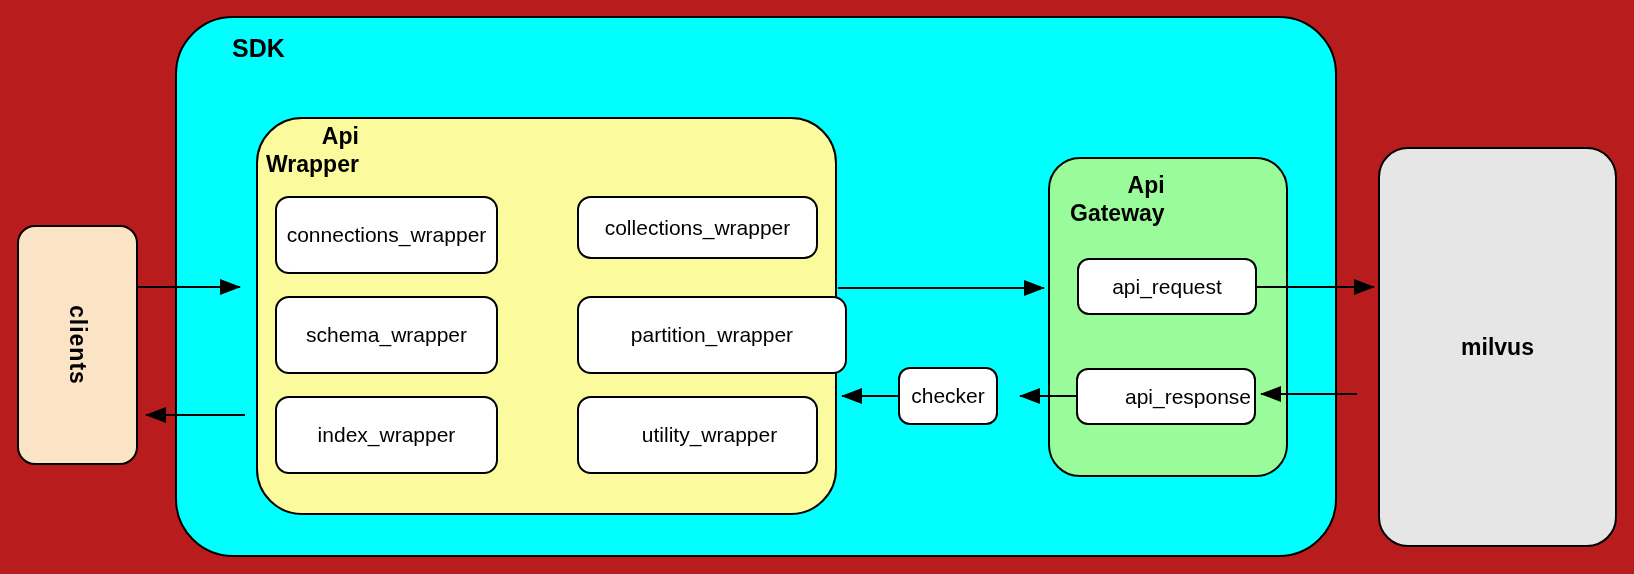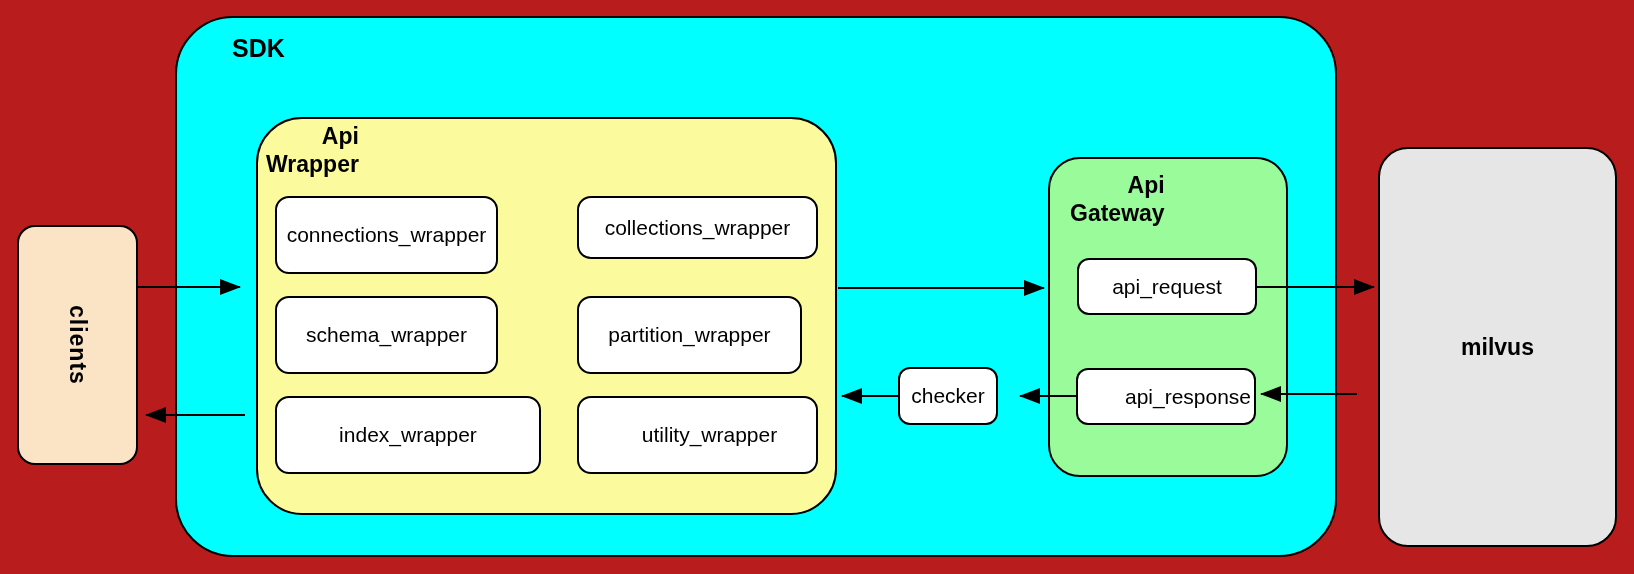--- a/index.html
+++ b/index.html
@@ -69,22 +69,22 @@
   
   .node {
     background: #ffffff;
     border-radius: 14px;
     display: flex; align-items: center; justify-content: center;
     font-size: 21px; color: #000;
   }
   .n-connections { left: 275px; top: 196px; width: 223px; height: 78px; }
   .n-collections { left: 577px; top: 196px; width: 241px; height: 63px; }
   .n-schema      { left: 275px; top: 296px; width: 223px; height: 78px; }
-  .n-partition   { left: 577px; top: 296px; width: 225px; height: 78px; }
-  .n-index       { left: 275px; top: 396px; width: 266px; height: 78px; }
+  .n-partition   { left: 577px; top: 296px; width: 270px; height: 78px; }
+  .n-index       { left: 275px; top: 396px; width: 223px; height: 78px; }
   .n-utility     { left: 577px; top: 396px; width: 241px; height: 78px; padding-left: 24px; }
   .n-checker     { left: 898px; top: 367px; width: 100px; height: 58px; border-radius: 12px; }
   .n-request     { left: 1077px; top: 258px; width: 180px; height: 57px; border-radius: 12px; }
   .n-response    { left: 1076px; top: 368px; width: 180px; height: 57px; border-radius: 12px; padding-left: 44px; }
   
   .arrows {
     position: absolute; left: 0; top: 0;
     width: 1634px; height: 574px;
     pointer-events: none;
   }

